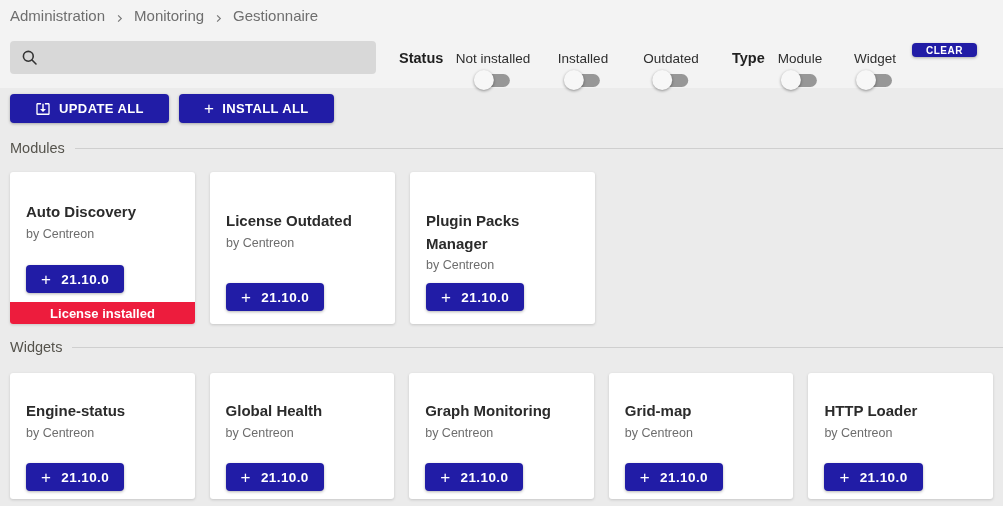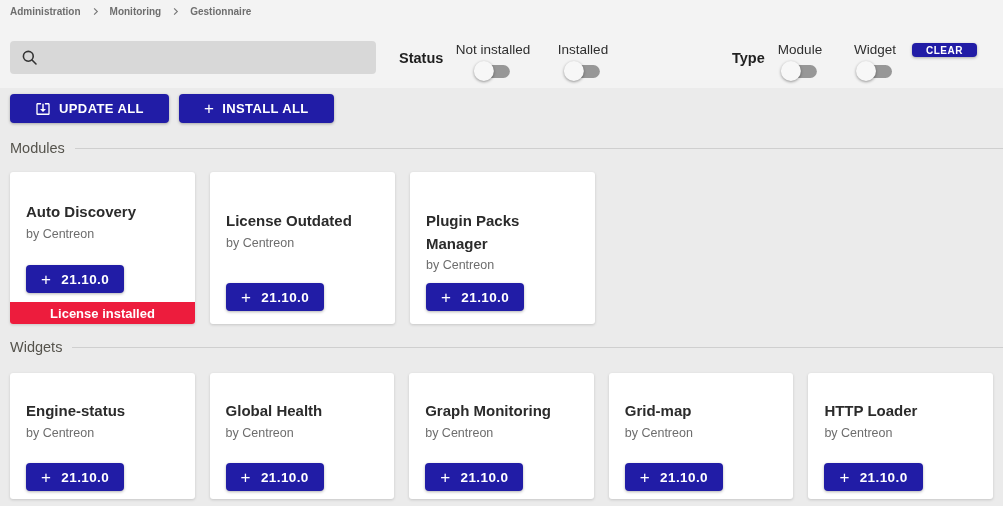--- a/index.html
+++ b/index.html
@@ -20,44 +20,44 @@
   }
   .toolbar-band{
     position:absolute;left:0;top:0;width:1003px;height:88px;
     background:var(--toolbar-bg);
   }
   .page{position:relative;width:1003px;height:506px;}
 
   
   .breadcrumb{
     position:relative;
-    display:flex;align-items:flex-start;
+    display:flex;align-items:flex-end;
     padding:6px 0 0 10px;height:24px;
-    font-size:10px;color:#6e6e6e;font-weight:bold;
+    font-size:15px;color:#6e6e6e;
   }
   .breadcrumb a{color:#6e6e6e;text-decoration:none;cursor:pointer;}
   .crumb-sep{display:inline-flex;margin:0 9px;align-items:center;}
 
   
   .filter-row{position:relative;height:46px;margin-top:12px;}
   .search{
     position:absolute;left:10px;top:5px;width:366px;height:33px;
     background:var(--search-bg);border-radius:4px;
     display:flex;align-items:center;padding:0 10px;gap:8px;
   }
   .search input{
     flex:1;border:none;outline:none;background:transparent;
     font-family:"Liberation Sans",sans-serif;font-size:14px;color:#222;
   }
   .filter-group-label{
     position:absolute;top:14px;
     font-size:14.5px;font-weight:bold;color:#1f1f1f;
   }
   .toggle-group{
-    position:absolute;top:6px;transform:translateX(-50%);
+    position:absolute;top:15px;transform:translateX(-50%);
     display:flex;flex-direction:column;align-items:center;gap:4px;
   }
   .toggle-label{font-size:13.5px;color:#2e2e2e;white-space:nowrap;}
   .switch{position:relative;width:38px;height:20px;cursor:pointer;display:inline-block;}
   .switch .track{
     position:absolute;left:4px;top:4px;width:32px;height:13px;
     border-radius:7px;background:#979797;
   }
   .switch .knob{
     position:absolute;left:0;top:0;width:20px;height:20px;border-radius:50%;
@@ -160,20 +160,27 @@
         <span class="knob"></span>
       </span>
     </div>
     <div class="toggle-group" style="left:583px">
       <span class="toggle-label">Installed</span>
       <span class="switch">
         <span class="track"></span>
         <span class="knob"></span>
       </span>
     </div>
+    <div class="toggle-group" style="left:671px">
+      <span class="toggle-label">Outdated</span>
+      <span class="switch">
+        <span class="track"></span>
+        <span class="knob"></span>
+      </span>
+    </div>
 
     <span class="filter-group-label" style="left:732px">Type</span>
 
     <div class="toggle-group" style="left:800px">
       <span class="toggle-label">Module</span>
       <span class="switch">
         <span class="track"></span>
         <span class="knob"></span>
       </span>
     </div>

